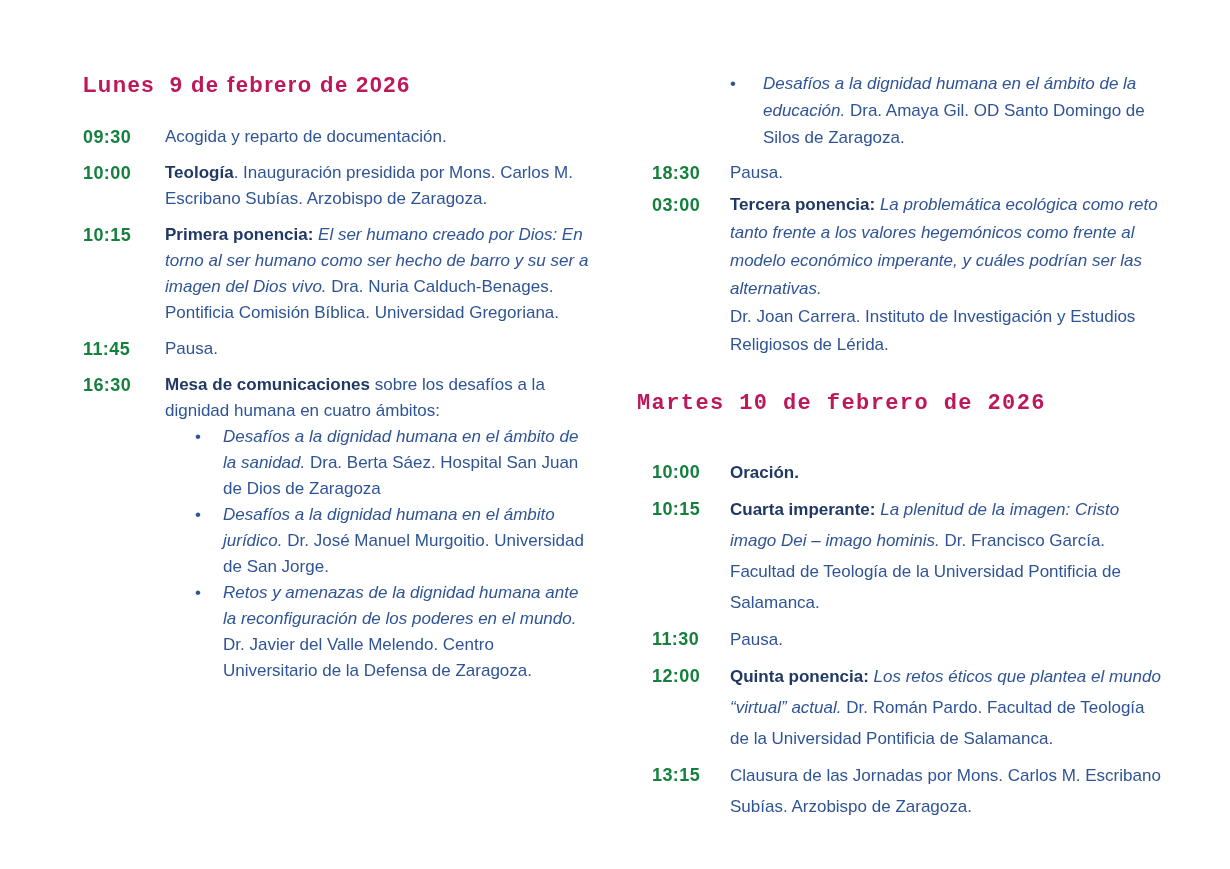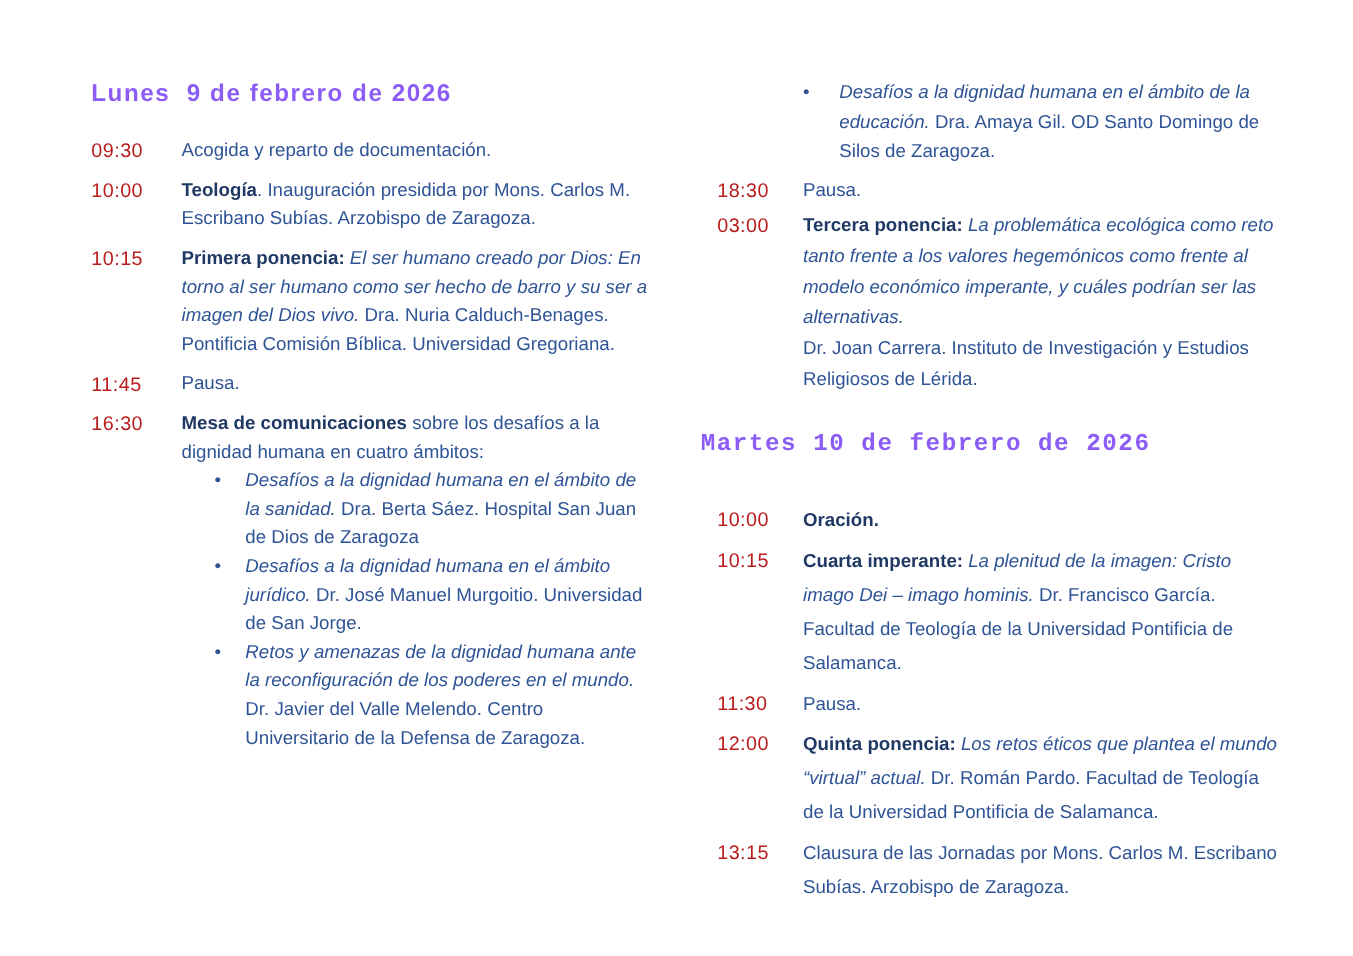--- a/index.html
+++ b/index.html
@@ -5,30 +5,30 @@
   html,body{margin:0;padding:0;background:#ffffff;}
   .page{
     position:relative;width:1230px;height:869px;background:#ffffff;
     font-family:"Liberation Sans",sans-serif;font-size:17px;color:#2f5496;
     overflow:hidden;
   }
   .col{position:absolute;top:70px;}
   .col-left{left:83px;width:507px;}
   .col-right{left:637px;width:530px;}
   .day-heading{
-    margin:0 0 24px 0;font-size:22px;font-weight:700;color:#8b5cf6;
+    margin:0 0 24px 0;font-size:22px;font-weight:700;color:#be185d;
     letter-spacing:1.4px;white-space:pre-wrap;line-height:30px;
   }
   .heading-martes{margin:30px 0 38px 0;font-family:Liberation Mono, monospace;}
   .event{display:flex;align-items:flex-start;}
   .col-left .event{line-height:26px;margin-bottom:10px;}
   .col-right .event{padding-left:15px;}
   .sec-evening .event{line-height:28px;margin-bottom:4px;}
   .sec-day2 .event{line-height:31px;margin-bottom:6px;}
-  .time{flex:0 0 82px;font-weight:400;color:#b91c1c;font-size:18px;letter-spacing:0.4px;}
+  .time{flex:0 0 82px;font-weight:700;color:#15803d;font-size:18px;letter-spacing:0.4px;}
   .col-right .time{flex:0 0 78px;}
   .desc{flex:1;}
   .seg-b{font-weight:700;color:#1f3864;}
   .seg-i{font-style:italic;text-align:center;}
   .bullet{position:relative;padding-left:58px;}
   .bullet .dot{position:absolute;left:30px;top:0;}
   .lead-bullet{
     position:relative;margin-left:93px;padding-left:33px;line-height:27px;
     margin-bottom:8px;
   }

